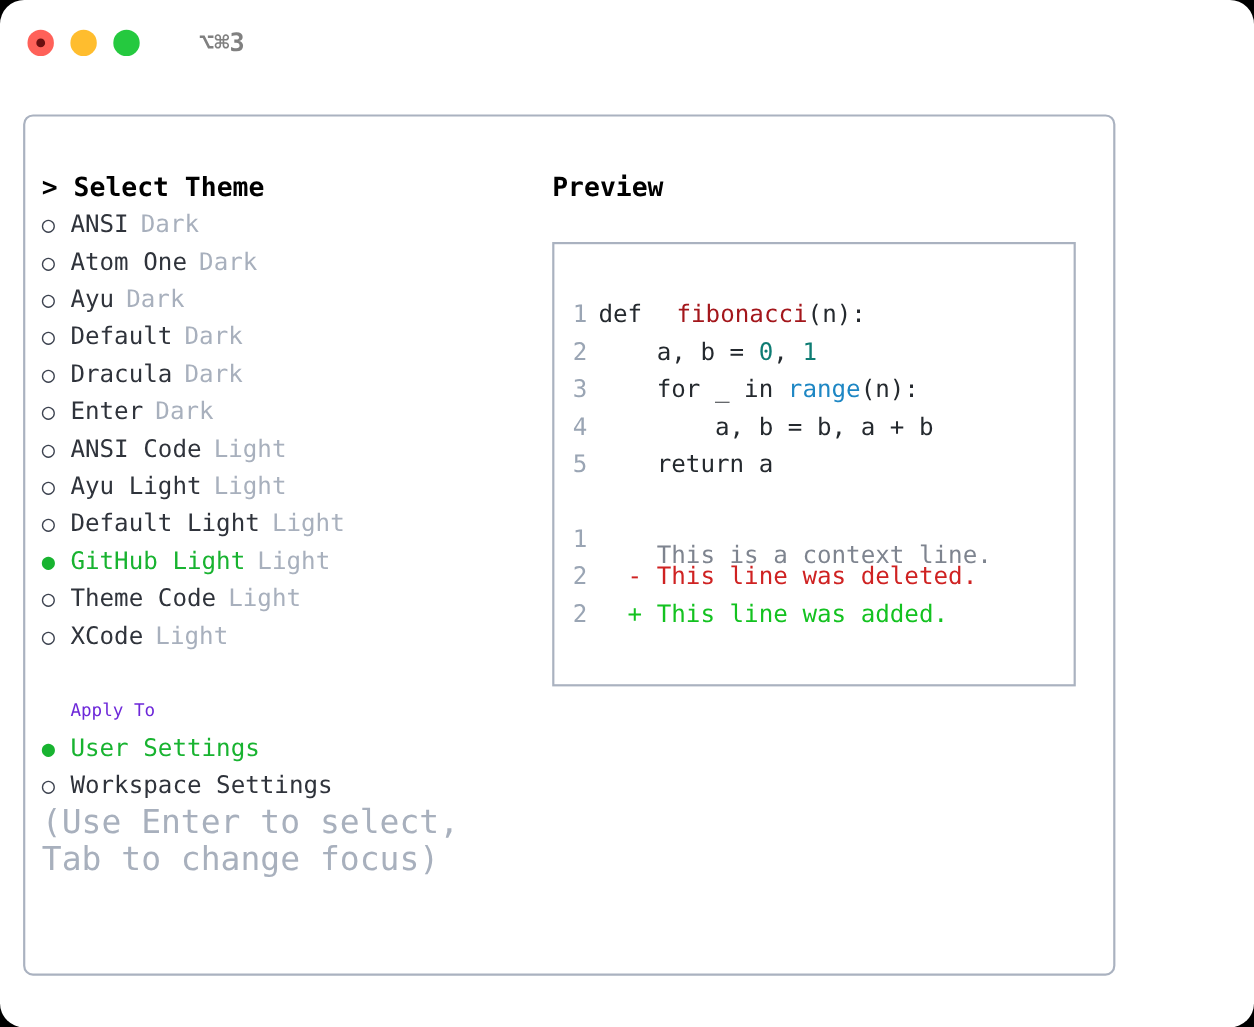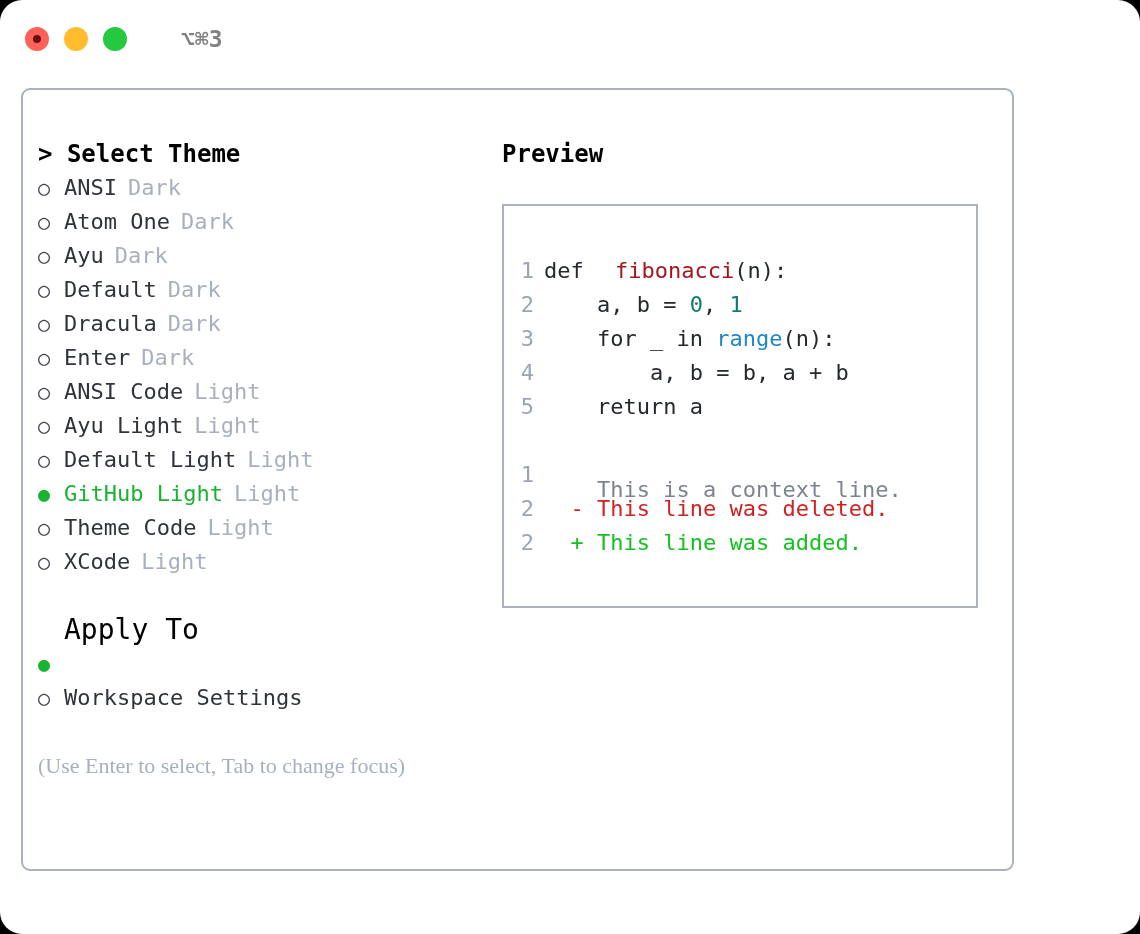--- a/index.html
+++ b/index.html
@@ -69,21 +69,21 @@
     font-weight: bold;
     color: #808080;
     letter-spacing: 0px;
     white-space: pre;
   }
 
   
   .card {
     position: absolute;
     left: 21px;
-    top: 88px;
+    top: 104px;
     width: 993px;
     height: 783px;
     border: 2px solid #aab2c0;
     border-radius: 9px;
     box-sizing: border-box;
     background: #ffffff;
   }
 
   .card-inner {
     position: absolute;
@@ -125,35 +125,33 @@
     font-size: 20px;
   }
   .bullet.selected { color: #18b330; }
   .theme-name  { color: #2f333b; }
   .theme-name.selected { color: #18b330; }
   .theme-kind  { color: #a8b0bd; padding-left: 11px; }
 
   .spacer-row { height: 34px; }
 
   .section-label {
-    font-size: 28px;
-    line-height: 34px;
-    color: #000000;
+    font-size: 16px;
+    line-height: 34px;
+    color: #6d28d9;
     padding-left: 26px;
     white-space: pre;
   }
 
   .hint {
-    margin-top: 34px;
-    font-size: 22px;
+    font-size: 30px;
     line-height: 34px;
     color: #a8b0bd;
     width: 405px;
     white-space: pre-wrap;
-    font-family: Liberation Serif, serif;
   }
 
   
   .right-col {
     position: absolute;
     left: 479px;
     top: 47px;
     width: 490px;
   }
   .preview-box {
@@ -220,21 +218,21 @@
             <div class="theme-row"><span class="bullet">○</span><span class="theme-name">Default Light</span><span class="theme-kind">Light</span></div>
             <div class="theme-row"><span class="bullet selected">●</span><span class="theme-name selected">GitHub Light</span><span class="theme-kind">Light</span></div>
             <div class="theme-row"><span class="bullet">○</span><span class="theme-name">Theme Code</span><span class="theme-kind">Light</span></div>
             <div class="theme-row"><span class="bullet">○</span><span class="theme-name">XCode</span><span class="theme-kind">Light</span></div>
           </div>
 
         <div class="spacer-row"></div>
 
         <div class="section-label">Apply To</div>
         <div id="apply-list">
-            <div class="theme-row"><span class="bullet selected">●</span></div>
+            <div class="theme-row"><span class="bullet selected">●</span><span class="theme-name selected">User Settings</span></div>
             <div class="theme-row"><span class="bullet">○</span><span class="theme-name">Workspace Settings</span></div>
           </div>
 
         <div class="hint">(Use Enter to select, Tab to change focus)</div>
       </div>
 
       <div class="right-col">
         <div class="panel-heading">Preview</div>
         <div class="preview-box">
           <div id="code-block">

